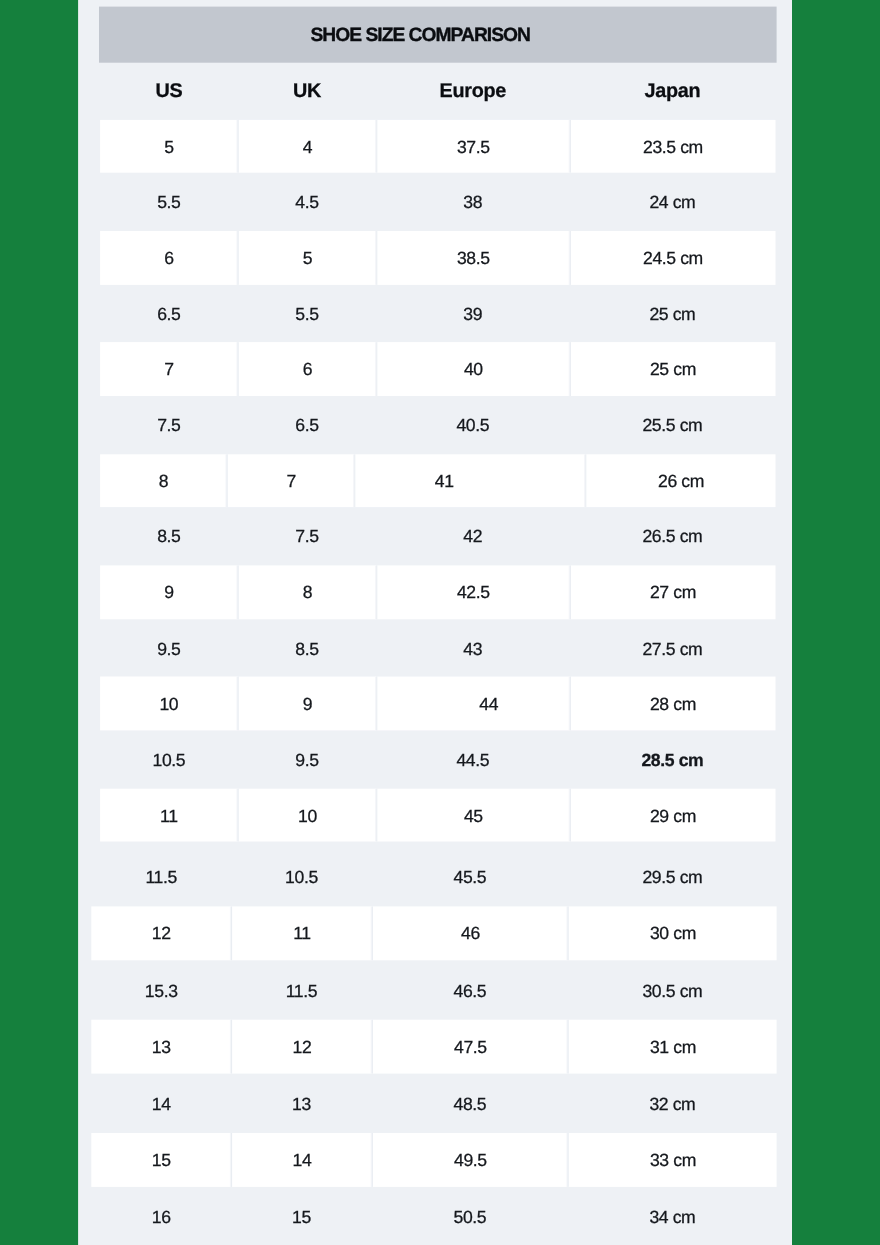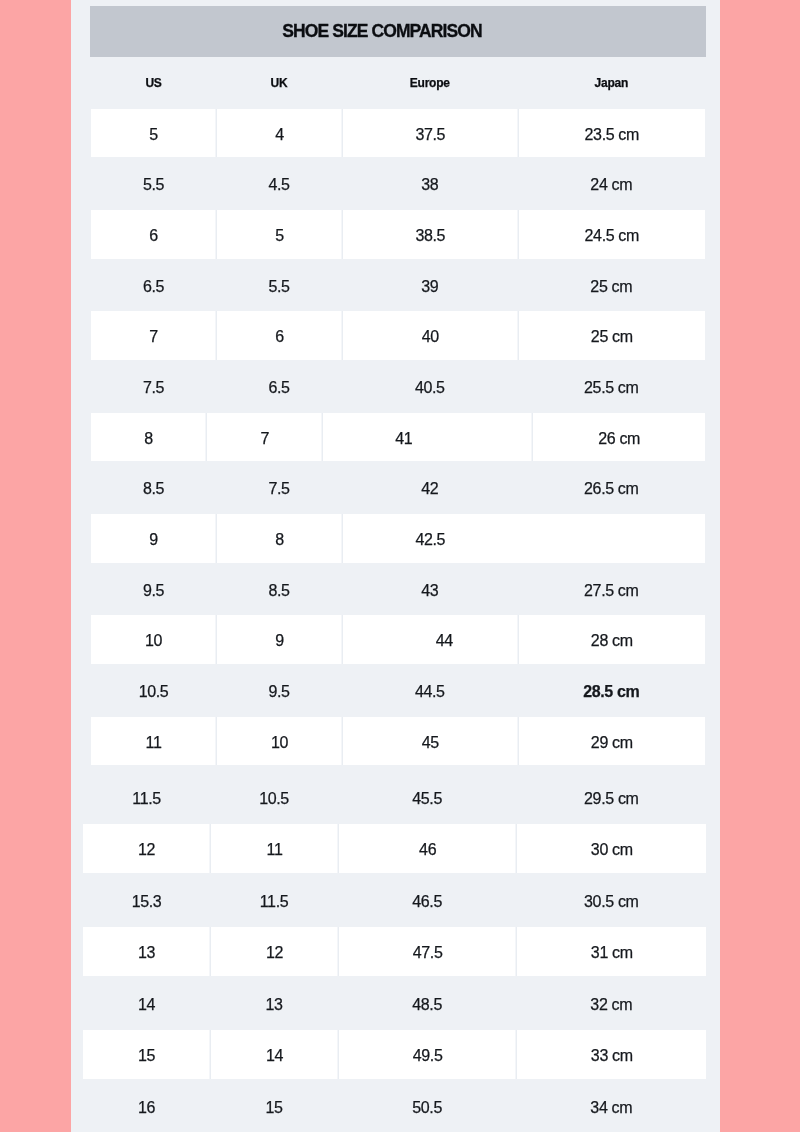--- a/index.html
+++ b/index.html
@@ -2,21 +2,21 @@
 <html><head>
 <meta charset="utf-8">
 <title>Shoe Size Comparison</title>
 <style>
   html,body{margin:0;padding:0;}
   body{
     width:800px;height:1132px;background:#ffffff;
     font-family:"Liberation Sans",sans-serif;
     -webkit-font-smoothing:antialiased;
   }
-  .page{position:relative;width:800px;height:1132px;overflow:hidden;background:#fca5a5;
+  .page{position:relative;width:800px;height:1132px;overflow:hidden;background:#15803d;
         filter:opacity(1);}
   .panel{position:absolute;left:71px;top:0;width:649px;height:1132px;background:#eef1f5;}
 
   
   .title-band{
     position:absolute;left:89.7px;top:5.6px;width:616.8px;height:51.4px;
     background:#c2c7cf;
     display:flex;align-items:center;justify-content:center;
     box-sizing:border-box;padding-right:32.2px;
   }
@@ -25,21 +25,21 @@
     white-space:nowrap;-webkit-text-stroke:0.3px #0b0d11;
   }
 
   
   .col-head-row{
     position:absolute;left:91px;top:57px;width:614px;height:51.7px;
     display:flex;
   }
   .col-head{
     display:flex;align-items:center;justify-content:center;
-    color:#0b0d11;font-weight:700;font-size:12px;letter-spacing:-0.25px;
+    color:#0b0d11;font-weight:700;font-size:18px;letter-spacing:-0.25px;
     box-sizing:border-box;-webkit-text-stroke:0.25px #0b0d11;
   }
 
   
   .row{position:absolute;display:flex;box-sizing:border-box;}
   .row.white{background:#ffffff;}
   .cell{
     display:flex;align-items:center;justify-content:center;
     font-size:16px;color:#15181d;letter-spacing:-0.35px;
     box-sizing:border-box;white-space:nowrap;
@@ -110,20 +110,21 @@
       <div class="row shade" style="left: 91px; top: 463.27px; width: 614px; height: 48.75px;">
         <div class="cell" style="width: 125.06px;">8.5</div>
         <div class="cell" style="width: 125.94px;">7.5</div>
         <div class="cell" style="width: 175.6px;">42</div>
         <div class="cell" style="width: 187.4px;">26.5 cm</div>
       </div>
       <div class="row white" style="left: 91px; top: 513.93px; width: 614px; height: 48.75px;">
         <div class="cell" style="width: 125.06px;">9</div>
         <div class="cell" style="width: 125.94px;">8</div>
         <div class="cell" style="width: 175.6px;">42.5</div>
+        <div class="cell" style="width: 187.4px;">27 cm</div>
       </div>
       <div class="row shade" style="left: 91px; top: 564.59px; width: 614px; height: 48.75px;">
         <div class="cell" style="width: 125.06px;">9.5</div>
         <div class="cell" style="width: 125.94px;">8.5</div>
         <div class="cell" style="width: 175.6px;">43</div>
         <div class="cell" style="width: 187.4px;">27.5 cm</div>
       </div>
       <div class="row white" style="left: 91px; top: 615.25px; width: 614px; height: 48.75px;">
         <div class="cell" style="width: 125.06px;">10</div>
         <div class="cell" style="width: 125.94px;">9</div>

